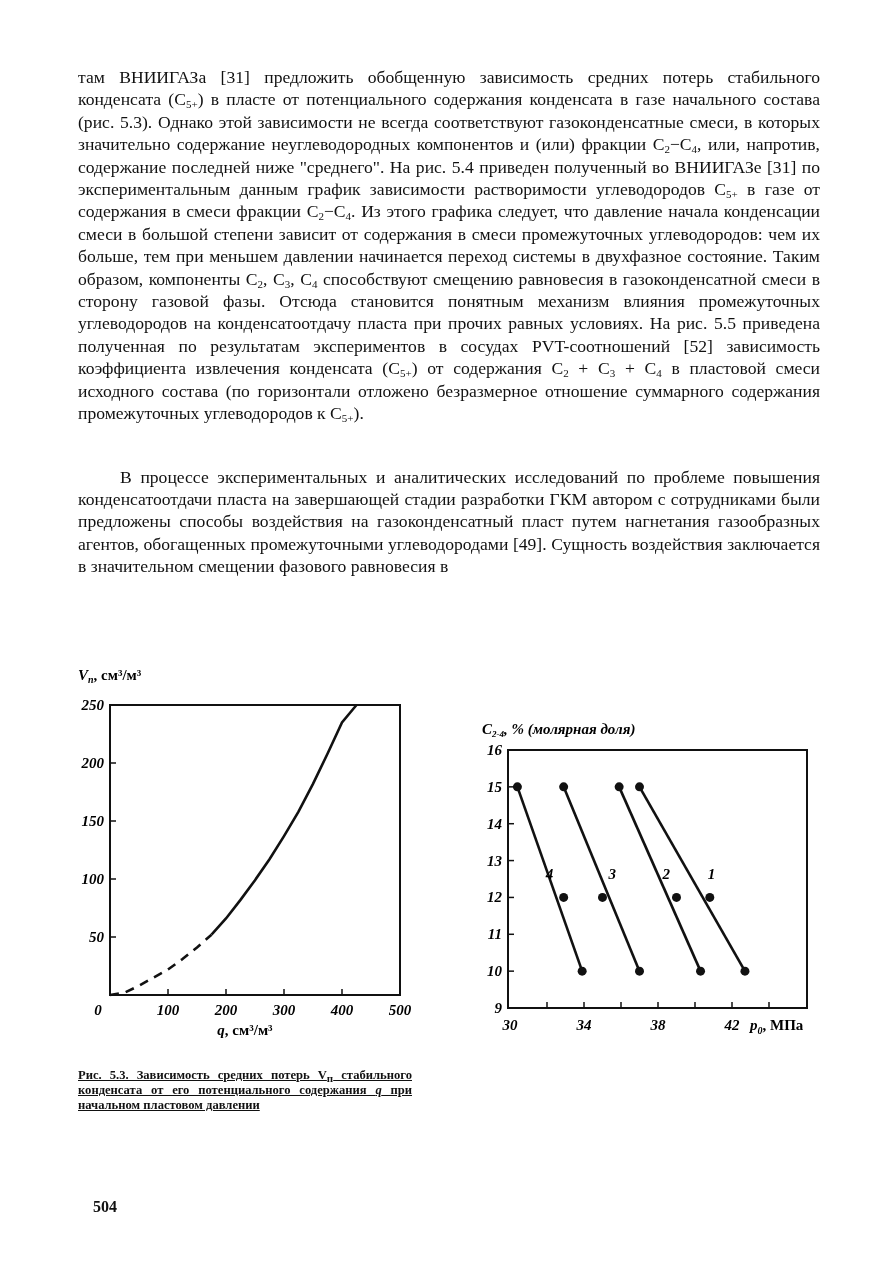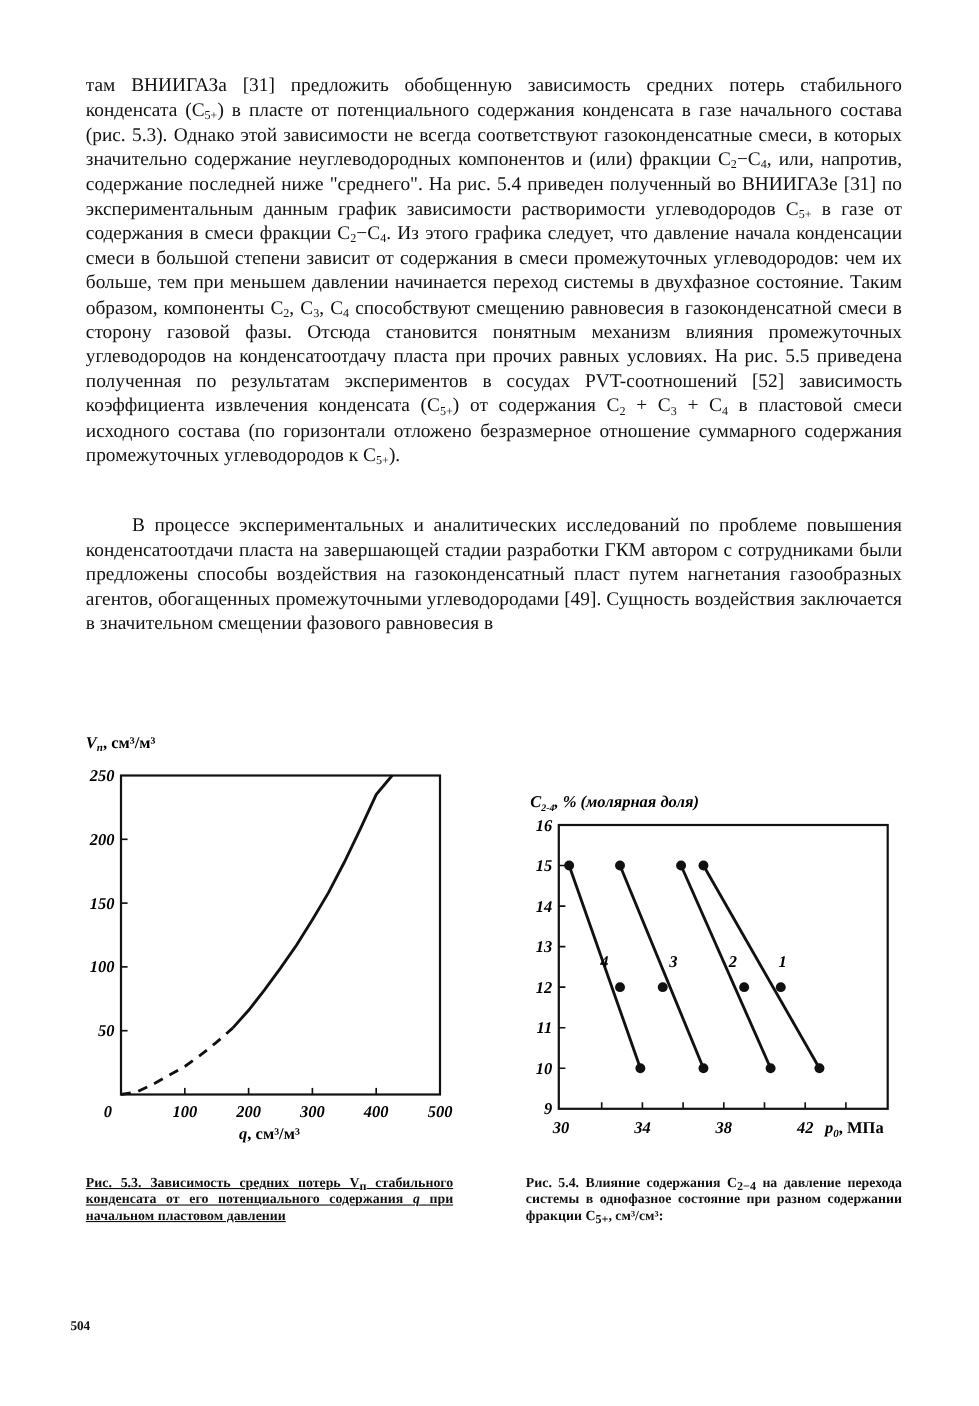--- a/index.html
+++ b/index.html
@@ -8,21 +8,21 @@
   .para { position: absolute; left: 78px; width: 742px; font-size: 17.6px;
           line-height: 22.4px; text-align: justify; }
   .para p { margin: 0; }
   .para .indent { text-indent: 42px; margin-top: 41px; }
   sub { font-size: 11px; line-height: 0; vertical-align: -3px; }
   .fig { position: absolute; }
   .fig svg { display: block; }
   .caption { position: absolute; font-family: "Liberation Serif", serif; font-weight: bold;
              font-size: 12.6px; line-height: 15px; text-align: justify; }
   .caption .legend-line { font-weight: normal; }
-  .page-num { position: absolute; left: 64px; top: 1198px; font-weight: bold; font-size: 12px; }
+  .page-num { position: absolute; left: 93px; top: 1198px; font-weight: bold; font-size: 16px; }
   .axis-label { font-family: "Liberation Serif", serif; font-weight: bold; font-style: italic; font-size: 15px; }
   .tick-label { font-family: "Liberation Serif", serif; font-weight: bold; font-style: italic; font-size: 15px; }
 </style>
 </head>
 <body>
 
 <div class="para" style="top:66px;">
   <p>там ВНИИГАЗа [31] предложить обобщенную зависимость средних потерь стабильного конденсата (C<sub>5+</sub>) в пласте от потенциального содержания конденсата в газе начального состава (рис. 5.3). Однако этой зависимости не всегда соответствуют газоконденсатные смеси, в которых значительно содержание неуглеводородных компонентов и (или) фракции C<sub>2</sub>−C<sub>4</sub>, или, напротив, содержание последней ниже "среднего". На рис. 5.4 приведен полученный во ВНИИГАЗе [31] по экспериментальным данным график зависимости растворимости углеводородов C<sub>5+</sub> в газе от содержания в смеси фракции C<sub>2</sub>−C<sub>4</sub>. Из этого графика следует, что давление начала конденсации смеси в большой степени зависит от содержания в смеси промежуточных углеводородов: чем их больше, тем при меньшем давлении начинается переход системы в двухфазное состояние. Таким образом, компоненты C<sub>2</sub>, C<sub>3</sub>, C<sub>4</sub> способствуют смещению равновесия в газоконденсатной смеси в сторону газовой фазы. Отсюда становится понятным механизм влияния промежуточных углеводородов на конденсатоотдачу пласта при прочих равных условиях. На рис. 5.5 приведена полученная по результатам экспериментов в сосудах PVT-соотношений [52] зависимость коэффициента извлечения конденсата (C<sub>5+</sub>) от содержания C<sub>2</sub> + C<sub>3</sub> + C<sub>4</sub> в пластовой смеси исходного состава (по горизонтали отложено безразмерное отношение суммарного содержания промежуточных углеводородов к C<sub>5+</sub>).</p>
   <p class="indent">В процессе экспериментальных и аналитических исследований по проблеме повышения конденсатоотдачи пласта на завершающей стадии разработки ГКМ автором с сотрудниками были предложены способы воздействия на газоконденсатный пласт путем нагнетания газообразных агентов, обогащенных промежуточными углеводородами [49]. Сущность воздействия заключается в значительном смещении фазового равновесия в</p>
 </div>
@@ -115,16 +115,16 @@
       <text x="42" y="301" text-anchor="end" class="tick-label">9</text>
       <text x="50" y="318" text-anchor="middle" class="tick-label">30</text>
       <text x="124" y="318" text-anchor="middle" class="tick-label">34</text>
       <text x="198" y="318" text-anchor="middle" class="tick-label">38</text>
       <text x="272" y="318" text-anchor="middle" class="tick-label">42</text>
       <text x="22" y="22" class="axis-label" font-style="normal"><tspan>C</tspan><tspan font-size="9" dy="3">2-4</tspan><tspan dy="-3">, % (молярная доля)</tspan></text>
       <text x="290" y="318" class="axis-label"><tspan>p</tspan><tspan font-size="10" dy="4">0</tspan><tspan dy="-4" font-style="normal">, МПа</tspan></text>
     </svg>
 </div>
 <div class="caption" style="left:478px; top:1068px; width:342px;">
-  <span>Рис. 5.4. Влияние содержания C<sub>2−4</sub> на давление перехода системы в однофазное состояние при разном содержании фракции C<sub>5+</sub>, см³/см³:</span><br>
+  <br>
 </div>
 
 <div class="page-num">504</div>
 
 </body></html>

